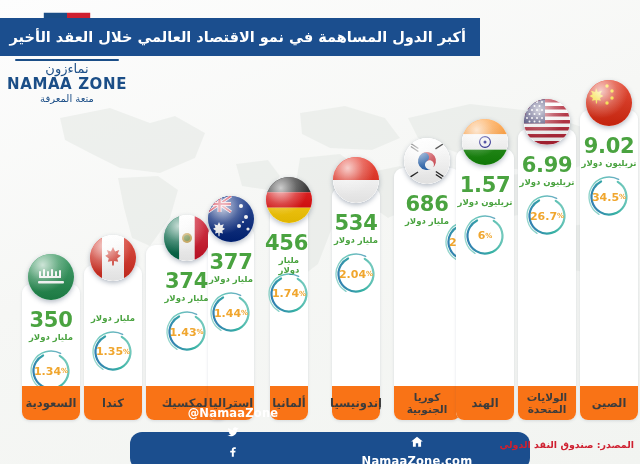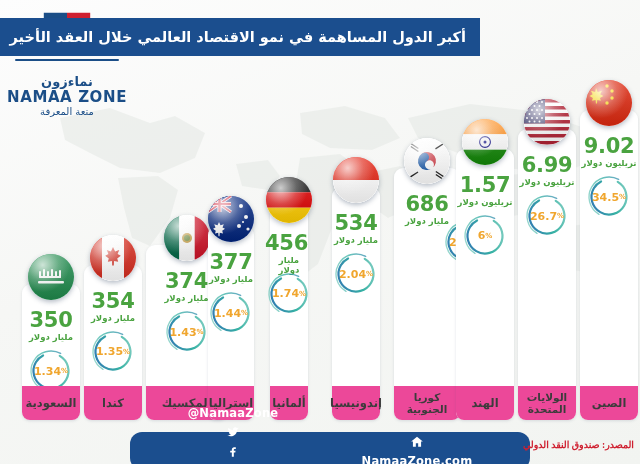--- a/index.html
+++ b/index.html
@@ -12,38 +12,38 @@
     background:linear-gradient(160deg,#fdfdfd 0%,#f6f7f5 45%,#f2f4f1 100%);}
 
   
   .map-wm{position:absolute;left:0;top:78px;width:640px;height:330px;opacity:.5;}
   .map-wm svg{width:100%;height:100%;display:block;}
 
   
   .header{position:absolute;left:0;top:0;width:640px;height:92px;}
   .logo{position:absolute;right:510px;top:6px;width:126px;text-align:center;}
   .logo .mark{width:58px;height:52px;margin:0 auto;position:relative;}
-  .logo .namaa-ar{font-size:13px;color:#1b4e87;font-weight:bold;letter-spacing:1px;
-     line-height:14px;margin-top:14px;}
+  .logo .namaa-ar{font-size:13px;color:#1b4e87;font-weight:normal;letter-spacing:1px;
+     line-height:14px;margin-top:1px;}
   .logo .namaa-en{font-size:15px;font-weight:bold;color:#1b4e87;letter-spacing:.6px;
      line-height:17px;direction:ltr;}
   .logo .namaa-sub{font-size:10px;color:#1b4e87;line-height:12px;}
   .logo .rule{height:2px;background:#1b4e87;width:104px;margin:1px auto 0;border-radius:2px;}
 
   .title-wrap{position:absolute;right:160px;top:18px;height:38px;display:flex;align-items:stretch;}
   .title-bar{background:#1b4e8e;color:#ffffff;display:flex;align-items:center;
      padding:0 14px;font-size:14.5px;font-weight:bold;white-space:nowrap;
      letter-spacing:.1px;}
 
   
   .chart{position:absolute;left:0;top:84px;width:640px;height:336px;}
   .bar{position:absolute;bottom:0;width:58px;background:#ffffff;
      border-radius:9px 9px 8px 8px;box-shadow:0 1px 3px rgba(60,80,110,.16);
      overflow:visible;}
-  .bar .label{position:absolute;left:0;right:0;bottom:0;height:34px;background:#ec4899;
+  .bar .label{position:absolute;left:0;right:0;bottom:0;height:34px;background:#f97316;
      display:flex;align-items:center;justify-content:center;text-align:center;
      color:#3c3c3c;font-size:11.5px;font-weight:bold;line-height:12.5px;
      border-radius:0 0 8px 8px;padding:0 2px;box-sizing:border-box;}
   .bar .label.two{font-size:10.5px;}
   .bar .value{position:absolute;left:0;right:0;text-align:center;color:#4aa340;
      font-size:21px;font-weight:bold;line-height:21px;letter-spacing:-.3px;}
   .bar .unit{position:absolute;left:0;right:0;text-align:center;color:#4aa340;
      font-size:8.5px;font-weight:bold;line-height:10px;}
   .ring{position:absolute;left:50%;transform:translateX(-50%);width:46px;height:46px;}
   .ring svg{width:46px;height:46px;display:block;}
@@ -63,21 +63,21 @@
   
   .footer{position:absolute;left:0;bottom:0;width:640px;height:44px;}
   .footer-bar{position:absolute;left:130px;bottom:-6px;width:400px;height:38px;
      background:#1b4e8e;border-radius:12px;display:flex;align-items:center;
      justify-content:space-around;padding:0 16px;box-sizing:border-box;}
   .f-group{display:flex;align-items:center;gap:5px;color:#fff;direction:ltr;flex-direction:column;}
   .f-group .handle{font-size:11.5px;font-weight:bold;letter-spacing:.2px;}
   .f-group .nabd{font-size:12px;font-weight:bold;direction:rtl;}
   .soc{width:14px;height:14px;display:block;}
   .source{position:absolute;right:6px;bottom:14px;color:#cf2030;font-size:9.5px;
-     font-weight:bold;font-family:Liberation Serif, serif;}
+     font-weight:bold;}
 </style>
 </head>
 <body>
 
 <div id="stage">
 
   <div class="map-wm">
     <svg viewBox="0 0 640 330" preserveAspectRatio="none">
       <g fill="#e3e7e3">
         <path d="M60 40 L110 30 L150 45 L175 38 L205 55 L195 80 L160 95 L120 90 L90 75 L65 62 Z"></path>
@@ -156,21 +156,20 @@
       <div class="bar" style="left: 84px; width: 58px; height: 155.333px;">
         <div class="flag" style="top: -30px;">
           <div class="fi"><svg viewBox="0 0 46 46">
               <rect width="46" height="46" fill="#fff"></rect>
               <rect width="12" height="46" fill="#d52b1e"></rect>
               <rect x="34" width="12" height="46" fill="#d52b1e"></rect>
               <path d="M23 12l2.1 4.4 4.1-1.3-1.6 4 3.2 1.7-3.6 2.6 1 3.3-4.1-.7-.3 4.4h-1.6l-.3-4.4-4.1.7 1-3.3-3.6-2.6 3.2-1.7-1.6-4 4.1 1.3z" fill="#d52b1e"></path>
             </svg></div>
           <div class="gloss"></div>
         </div>
-        <div class="value" style="top: 26px;">354</div>
         <div class="unit" style="top: 48px;">مليار دولار</div>
         <div class="ring" style="top: 64px;">
           <svg viewBox="0 0 46 46">
             <defs>
               <linearGradient id="g1" x1="0" y1="0" x2="1" y2="1">
                 <stop offset="0%" stop-color="#2f6fb5"></stop>
                 <stop offset="55%" stop-color="#37b2a4"></stop>
                 <stop offset="100%" stop-color="#8fd3c8"></stop>
               </linearGradient>
             </defs>

